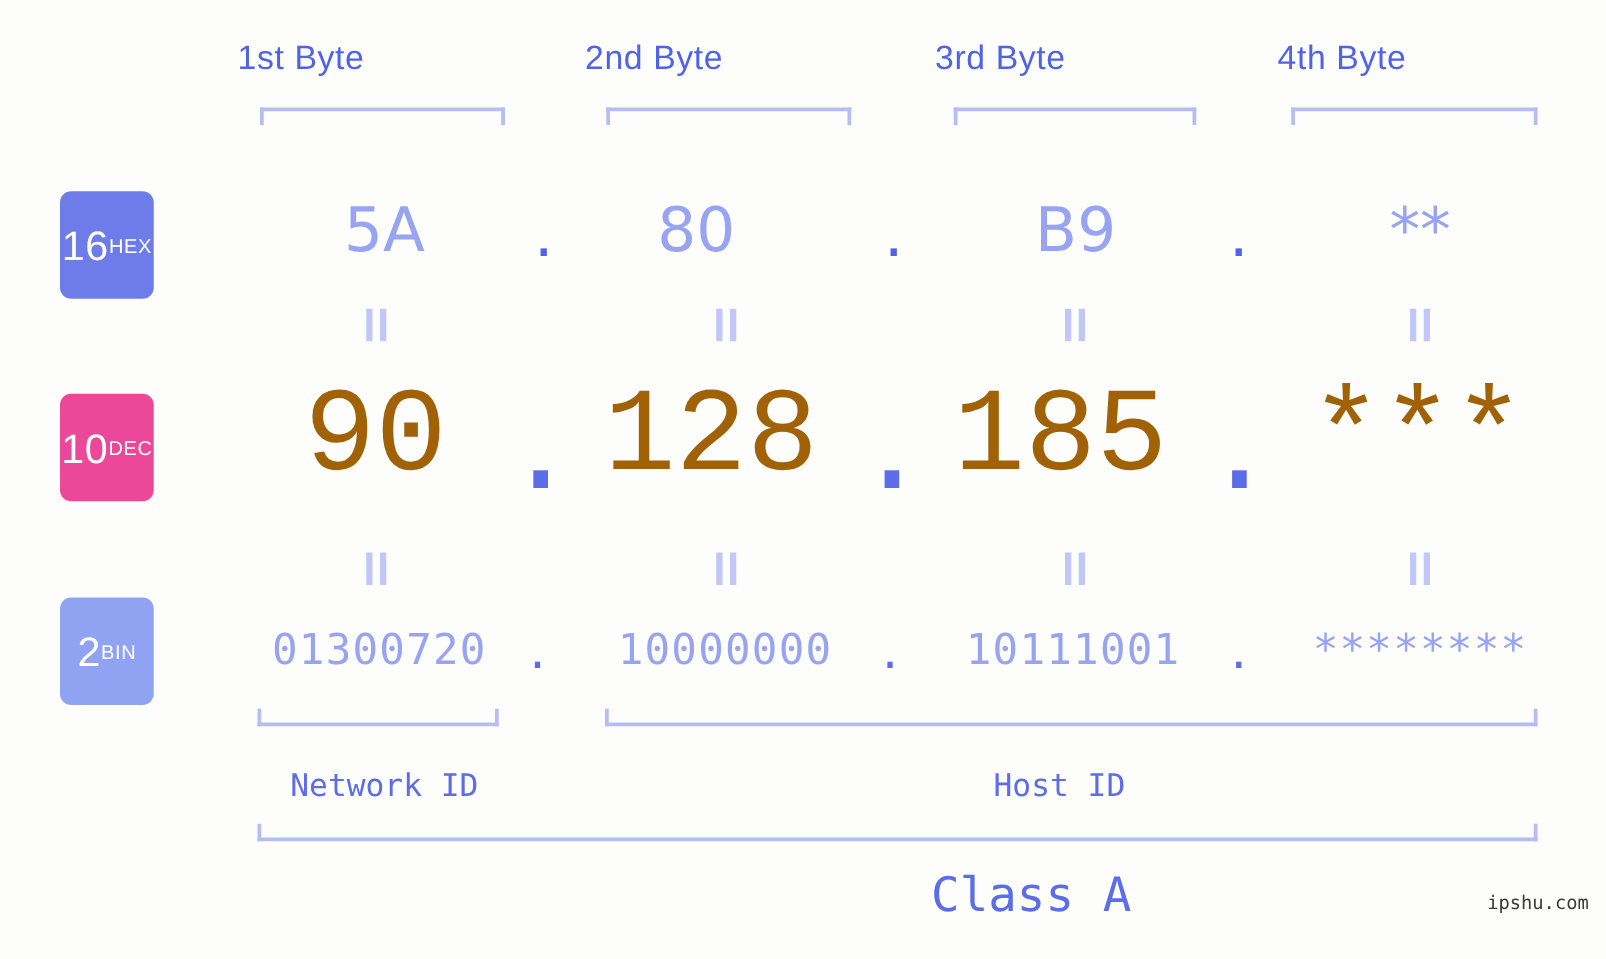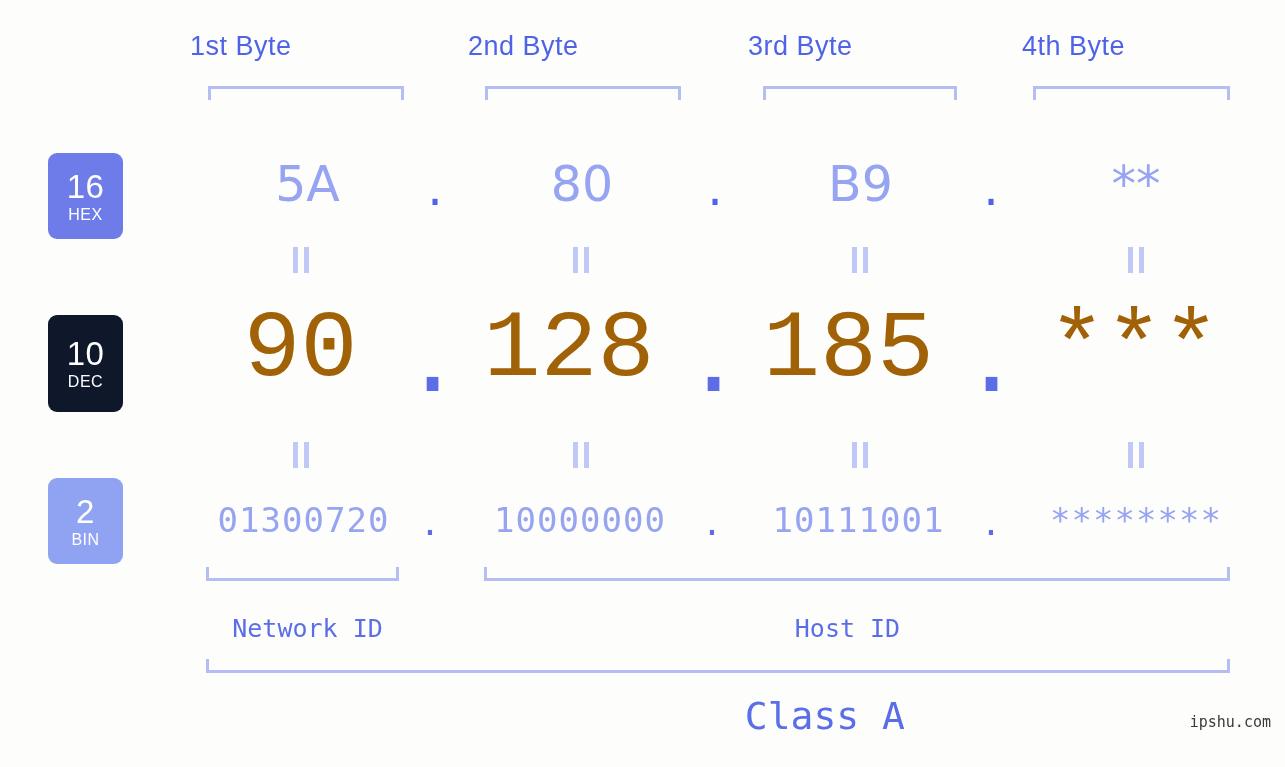--- a/index.html
+++ b/index.html
@@ -52,40 +52,40 @@
   }
 
   
   .badge {
     position: absolute;
     left: 48px;
     width: 75px;
     border-radius: 9px;
     color: #ffffff;
     display: flex;
-    flex-direction: column;
+    flex-direction: row;
     align-items: center;
     justify-content: center;
     font-family: "Liberation Sans", sans-serif;
     line-height: 1;
     box-sizing: border-box;
   }
   .badge .num {
     font-size: 33px;
     font-weight: 400;
     letter-spacing: 0.5px;
   }
   .badge .unit {
     font-size: 16px;
     font-weight: 400;
     margin-top: 4px;
     letter-spacing: 0.5px;
   }
   #badge-hex { top: 153px; height: 86px; background: #6e7ce9; }
-  #badge-dec { top: 315px; height: 97px; background: #0f172a; }
+  #badge-dec { top: 315px; height: 86px; background: #ec4899; }
   #badge-bin { top: 478px; height: 86px; background: #8fa3f2; }
 
   
   .val {
     position: absolute;
     text-align: center;
     white-space: nowrap;
     line-height: 1;
   }
   .row-hex .val {
@@ -189,21 +189,21 @@
   <div class="bracket-down" style="left:1033px;top:86px;width:197px;"></div>
 
   <div class="badge" id="badge-hex">
     <span class="num">16</span>
     <span class="unit">HEX</span>
   </div>
 
   <div class="row-hex">
     <div class="val" style="left:190px;width:235px;">5A</div>
     <div class="sep" style="left:420px;width:30px;text-align:center;">.</div>
-    <div class="val" style="left:468px;width:228px;">80</div>
+    <div class="val" style="left:443px;width:228px;">80</div>
     <div class="sep" style="left:700px;width:30px;text-align:center;">.</div>
     <div class="val" style="left:748px;width:225px;">B9</div>
     <div class="sep" style="left:976px;width:30px;text-align:center;">.</div>
     <div class="val" style="left:1022px;width:228px;">**</div>
   </div>
 
   <div class="eq" style="left:293px;top:247px;">
       <i></i>
       <i></i>
     </div>

